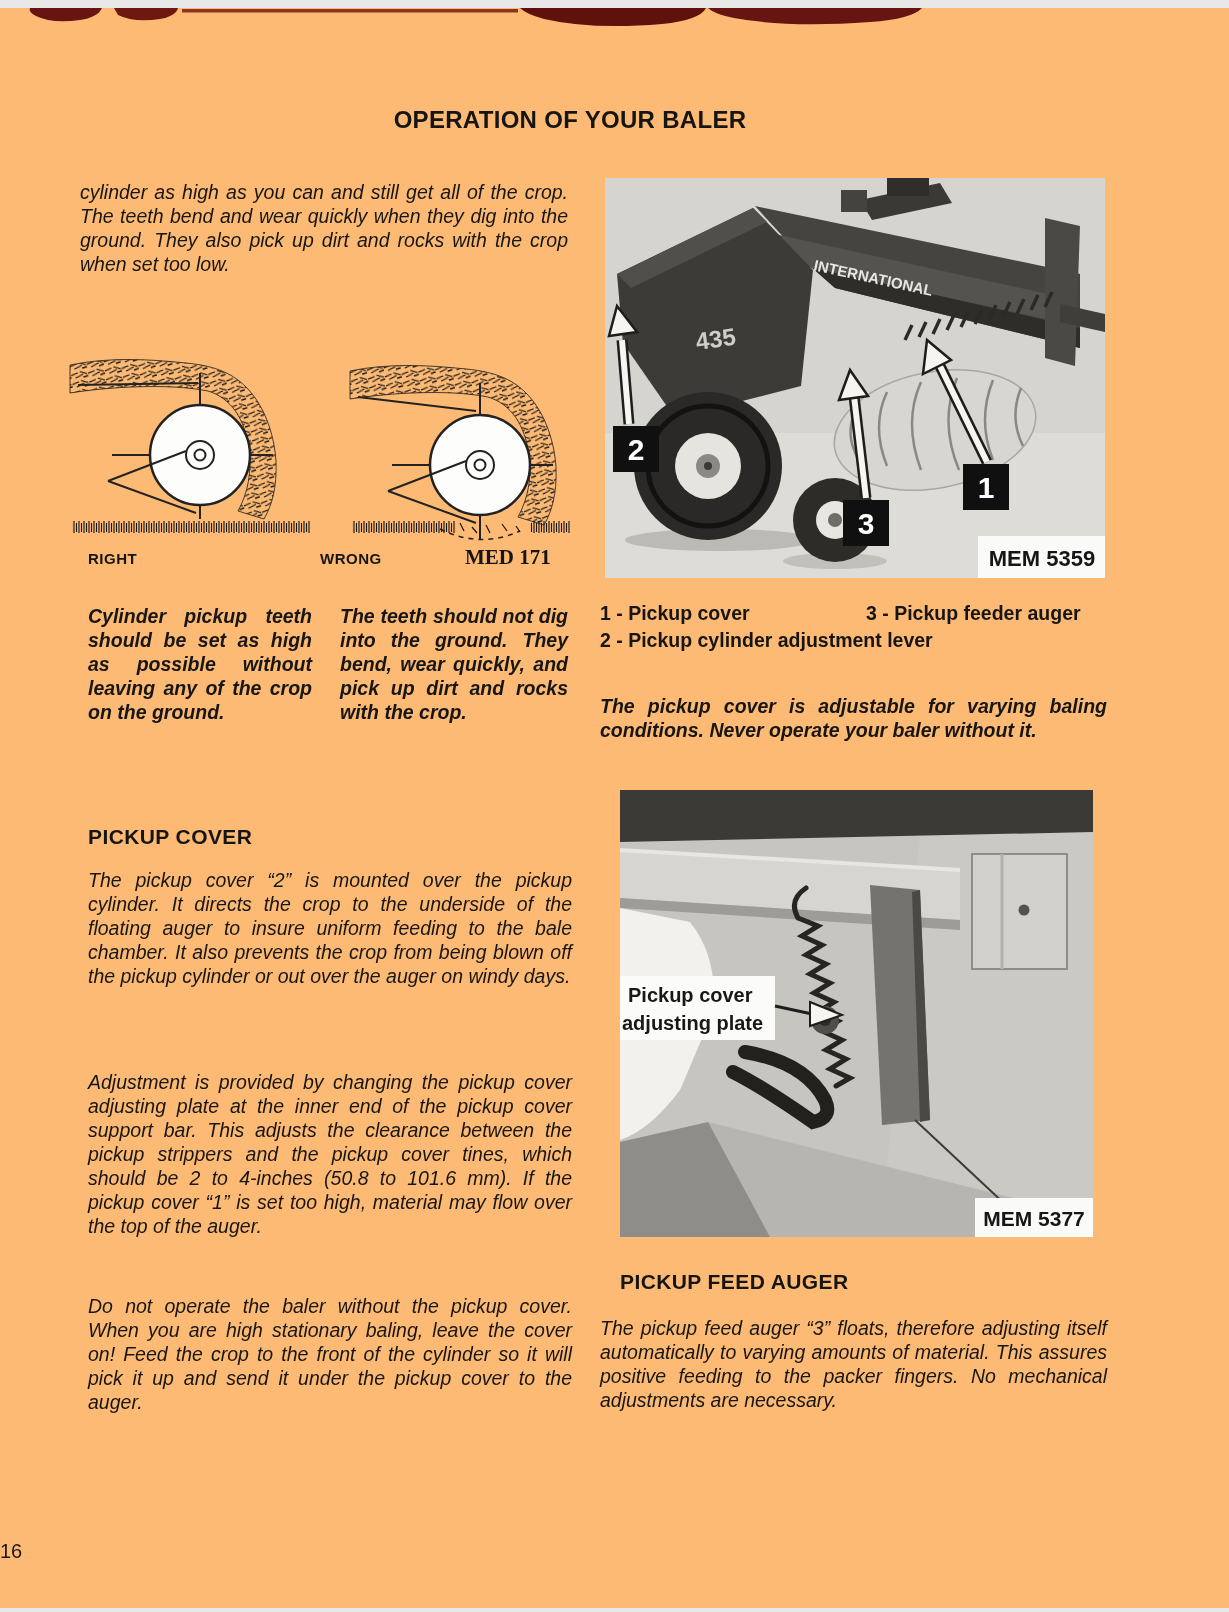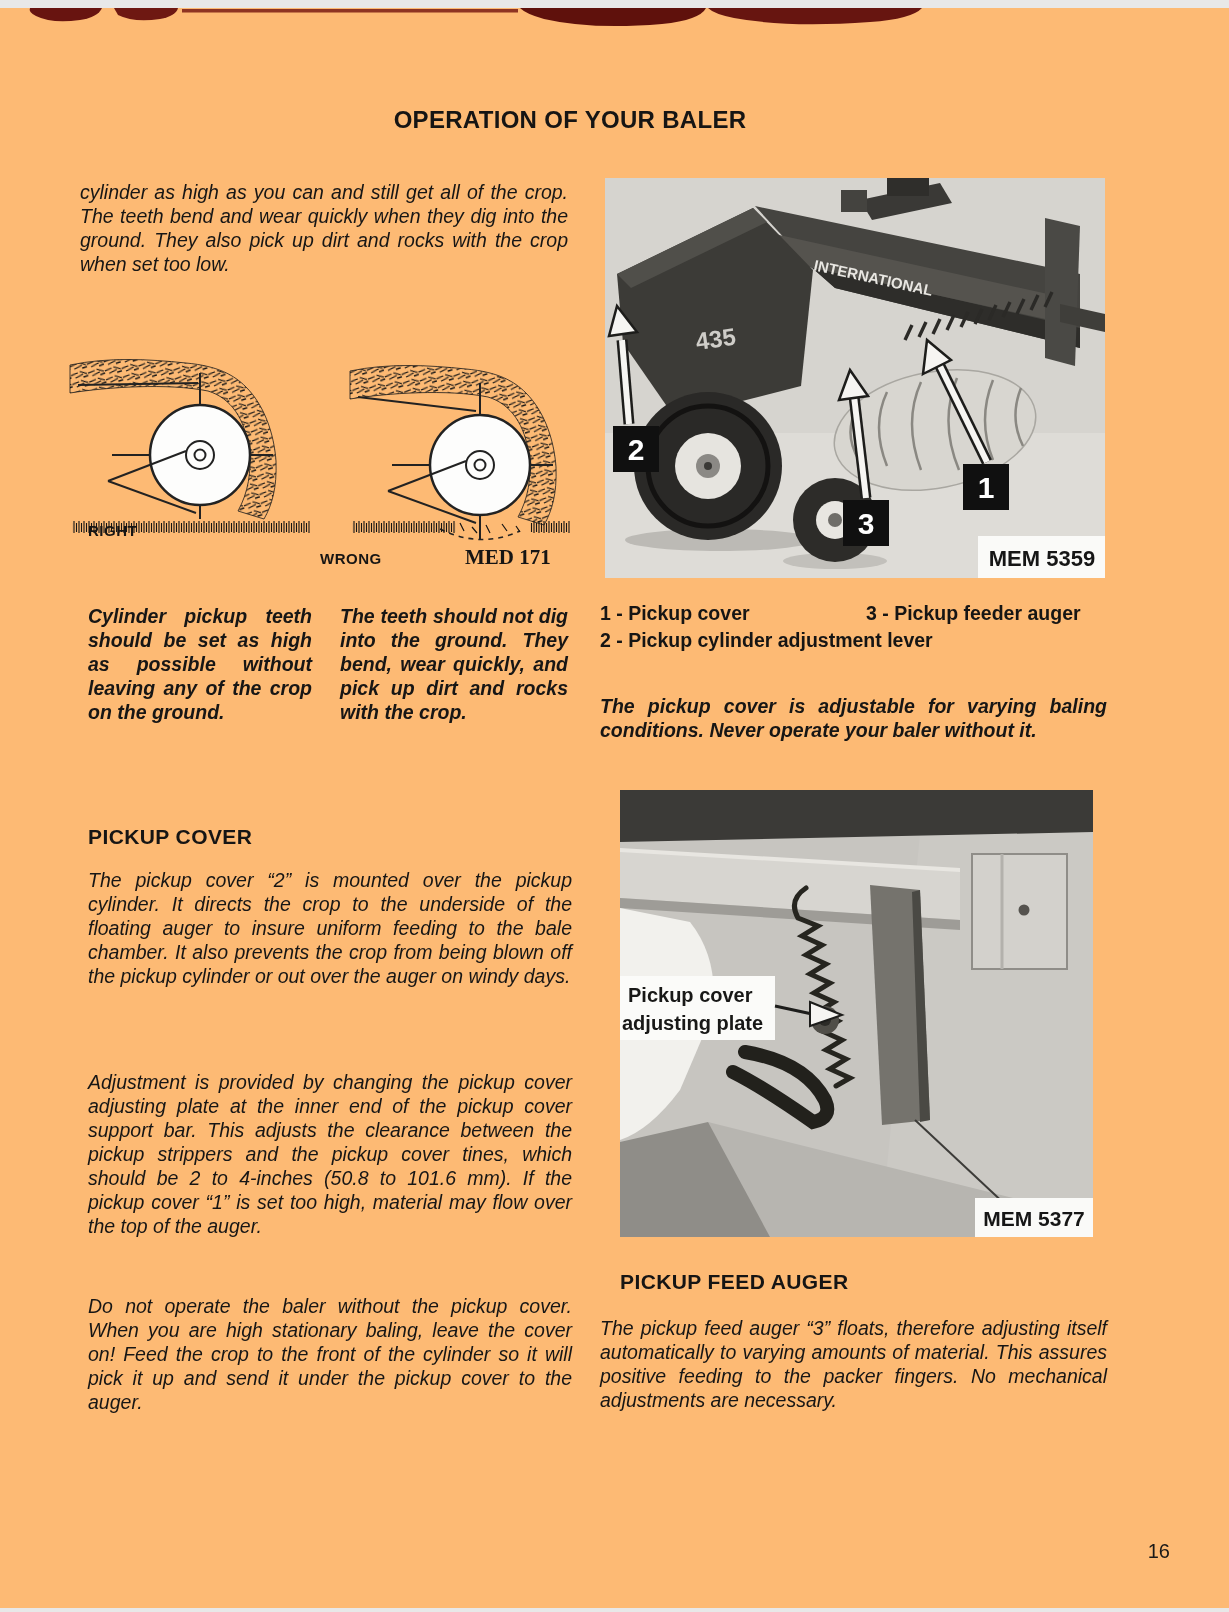--- a/index.html
+++ b/index.html
@@ -66,21 +66,21 @@
       <circle cx="412" cy="112" r="5.5" fill="none" stroke="#222" stroke-width="2"></circle>
       <path d="M412,62 V30 M412,162 V186 M362,112 H324 M462,112 H485" stroke="#222" stroke-width="2" fill="none"></path>
       <path d="M320,138 L408,170 M320,138 L398,108" stroke="#222" stroke-width="2" fill="none"></path>
       <path d="M372,176 Q412,196 452,178" stroke="#222" stroke-width="1.6" stroke-dasharray="5,5" fill="none"></path>
       <rect x="284" y="168" width="104" height="12" fill="url(#grnd)"></rect>
       <rect x="462" y="168" width="40" height="12" fill="url(#grnd)"></rect>
       <path d="M392,170 l4,8 M404,174 l5,6 M418,172 l4,8 M434,171 l5,7 M448,173 l4,6" stroke="#151515" stroke-width="1.2"></path>
     </g>
   </svg>
 
-  <div class="abs fig-label" style="left:88px;top:514px;">RIGHT</div>
+  <div class="abs fig-label" style="left:88px;top:542px;">RIGHT</div>
   <div class="abs fig-label" style="left:320px;top:542px;">WRONG</div>
   <div class="abs fig-id" style="left:465px;top:537px;font-family:Liberation Serif, serif;">MED 171</div>
 
   <div class="abs body-text bold" style="left:88px;top:596px;width:224px;">Cylinder pickup teeth should be set as high as possible without leaving any of the crop on the ground.</div>
   <div class="abs body-text bold" style="left:340px;top:596px;width:228px;">The teeth should not dig into the ground. They bend, wear quickly, and pick up dirt and rocks with the crop.</div>
 
   <div class="abs section-heading" style="left:88px;top:817px;">PICKUP COVER</div>
   <div class="abs body-text" style="left:88px;top:860px;width:484px;">The pickup cover “2” is mounted over the pickup cylinder. It directs the crop to the underside of the floating auger to insure uniform feeding to the bale chamber. It also prevents the crop from being blown off the pickup cylinder or out over the auger on windy days.</div>
   <div class="abs body-text" style="left:88px;top:1062px;width:484px;">Adjustment is provided by changing the pickup cover adjusting plate at the inner end of the pickup cover support bar. This adjusts the clearance between the pickup strippers and the pickup cover tines, which should be 2 to 4-inches (50.8 to 101.6 mm). If the pickup cover “1” is set too high, material may flow over the top of the auger.</div>
   <div class="abs body-text" style="left:88px;top:1286px;width:484px;">Do not operate the baler without the pickup cover. When you are high stationary baling, leave the cover on! Feed the crop to the front of the cylinder so it will pick it up and send it under the pickup cover to the auger.</div>
@@ -203,15 +203,15 @@
     <polygon points="88,332 473,428 473,447 150,447" fill="#b7b5b0"></polygon>
     <line x1="295" y1="330" x2="420" y2="447" stroke="#3c3b38" stroke-width="2"></line>
 
     <rect x="355" y="408" width="118" height="39" fill="#fafaf8"></rect>
     <text x="414" y="436" text-anchor="middle" font-size="21" font-weight="bold" fill="#161616">MEM 5377</text>
   </svg>
 
   <div class="abs section-heading" style="left:620px;top:1262px;">PICKUP FEED AUGER</div>
   <div class="abs body-text" style="left:600px;top:1308px;width:507px;">The pickup feed auger “3” floats, therefore adjusting itself automatically to varying amounts of material. This assures positive feeding to the packer fingers. No mechanical adjustments are necessary.</div>
 
-  <div class="abs page-number" style="left:0;top:1532px;width:1170px;text-align:right;">16</div>
+  <div class="abs page-number" style="left:0;top:1532px;width:1170px;text-align:left;">16</div>
 
 </div>
 
 </body></html>

